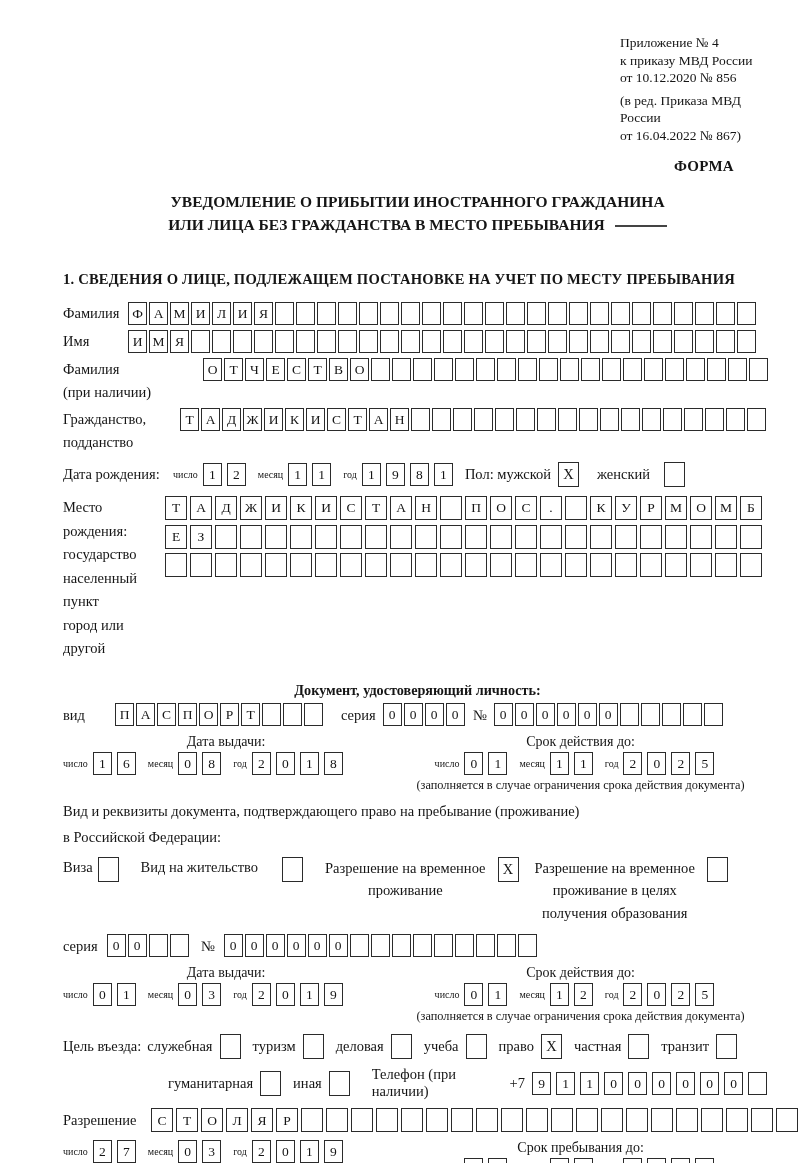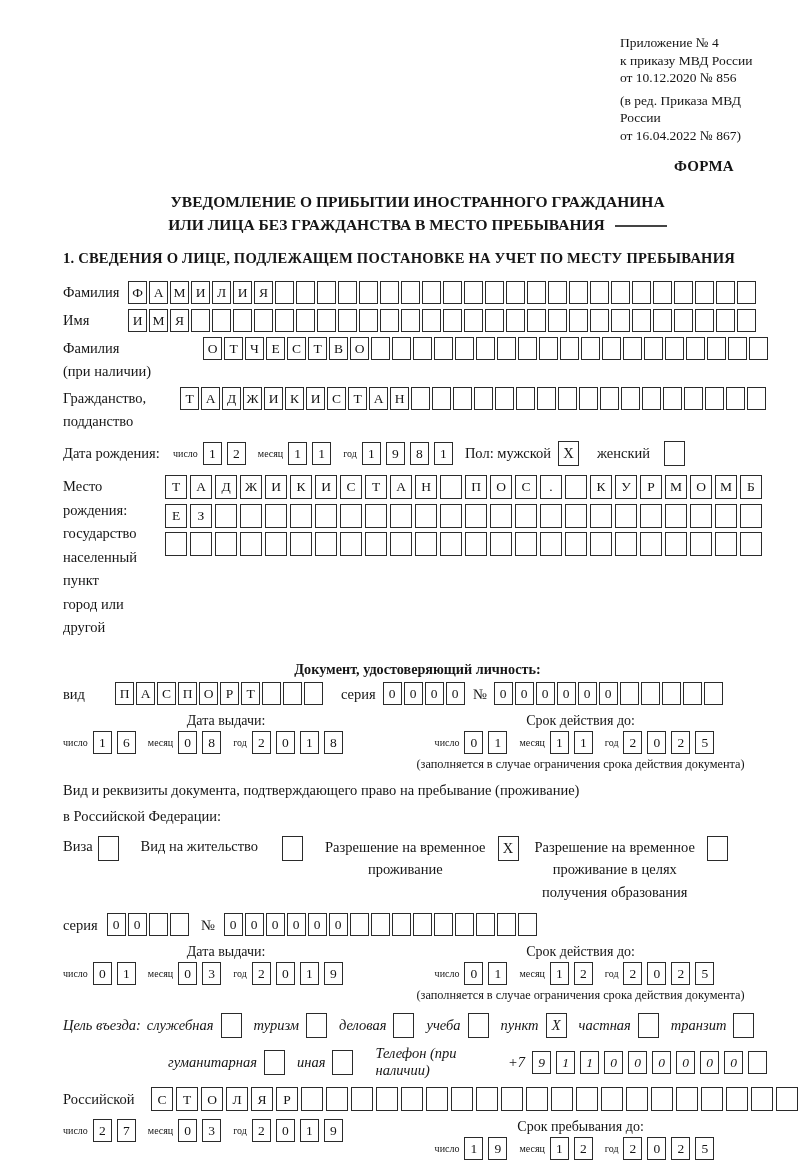--- a/index.html
+++ b/index.html
@@ -9,21 +9,21 @@
     font-family:"Liberation Serif","DejaVu Serif",serif;
     color:#151515;overflow:hidden;position:relative;background:#fff;border-radius:18px;
   }
   
   .hdr-block{margin-left:557px;font-size:13.5px;line-height:1.3;}
   .hdr-block .gap{height:5px;}
   .form-label{font-weight:bold;font-size:15px;text-align:right;margin:14px 38px 0 0;letter-spacing:.3px;}
   
   .title{margin-top:16px;text-align:center;font-weight:bold;font-size:15.5px;line-height:1.45;}
   .title .uline{display:inline-block;width:52px;border-bottom:2px solid #444;margin-left:10px;transform:translateY(-3px);}
-  .sec-heading{margin-top:14px;font-weight:bold;font-size:14.6px;letter-spacing:.2px;}
+  .sec-heading{margin-top:35px;font-weight:bold;font-size:14.6px;letter-spacing:.2px;}
   
   .frow{display:flex;align-items:flex-start;margin-top:5px;}
   .flabel{font-size:14.5px;line-height:1.55;flex:none;}
   .cellrow{display:flex;flex-wrap:nowrap;flex:none;}
   .cell{
     display:inline-flex;align-items:center;justify-content:center;flex:none;
     width:19px;height:23px;box-sizing:border-box;border:1.6px solid #2b2b2b;
     margin-right:2px;font-size:13.5px;line-height:1;
   }
   .wide .cell{width:22px;height:24px;margin-right:3px;}
@@ -40,21 +40,21 @@
   .dg .cellrow{margin-right:7px;}
   .two-col{display:flex;margin-top:8px;}
   .col-l{width:46%;}
   .col-r{width:54%;}
   .col-head{text-align:center;font-size:14px;margin-bottom:2px;}
   .note{font-size:12.3px;text-align:center;margin-top:3px;}
   
   .optrow{display:flex;align-items:flex-start;margin-top:8px;}
   .opt-label{font-size:14.5px;line-height:1.4;}
   .stack{display:flex;flex-direction:column;align-items:center;font-size:14.5px;line-height:1.55;text-align:center;}
-  .purpose-row{display:flex;align-items:center;margin-top:10px;font-size:14.5px;font-style:italic;}
+  .purpose-row{display:flex;align-items:center;margin-top:10px;font-size:14.5px;}
   .purpose-row .checkbox{margin-left:7px;margin-right:12px;}
   .bold-center{font-weight:bold;text-align:center;font-size:14.2px;margin-top:22px;}
   .plain{font-size:14.5px;margin-top:7px;line-height:1.6;}
 </style>
 </head>
 <body>
 
 <div class="page">
 
   <div class="hdr-block">
@@ -523,21 +523,21 @@
   <div class="purpose-row">
     <span>Цель въезда:</span>
     <span style="margin-left:6px;">служебная</span>
     <span class="checkbox"></span>
     <span>туризм</span>
     <span class="checkbox"></span>
     <span>деловая</span>
     <span class="checkbox"></span>
     <span>учеба</span>
     <span class="checkbox"></span>
-    <span>пункт</span>
+    <span>право</span>
     <span class="checkbox">X</span>
     <span>частная</span>
     <span class="checkbox"></span>
     <span>транзит</span>
     <span class="checkbox" style="margin-right:0;"></span>
   </div>
 
   <div class="purpose-row" style="margin-top:7px;padding-left:105px;">
     <span>гуманитарная</span>
     <span class="checkbox"></span>
@@ -553,21 +553,21 @@
         <span class="cell">0</span>
         <span class="cell">0</span>
         <span class="cell">0</span>
         <span class="cell">0</span>
         <span class="cell">0</span>
         <span class="cell"></span>
       </span>
   </div>
 
   <div class="frow" style="align-items:center;margin-top:8px;">
-    <span class="flabel" style="width:88px;">Российской</span>
+    <span class="flabel" style="width:88px;">Разрешение</span>
     <span class="cellrow wide">
         <span class="cell">С</span>
         <span class="cell">Т</span>
         <span class="cell">О</span>
         <span class="cell">Л</span>
         <span class="cell">Я</span>
         <span class="cell">Р</span>
         <span class="cell"></span>
         <span class="cell"></span>
         <span class="cell"></span>

